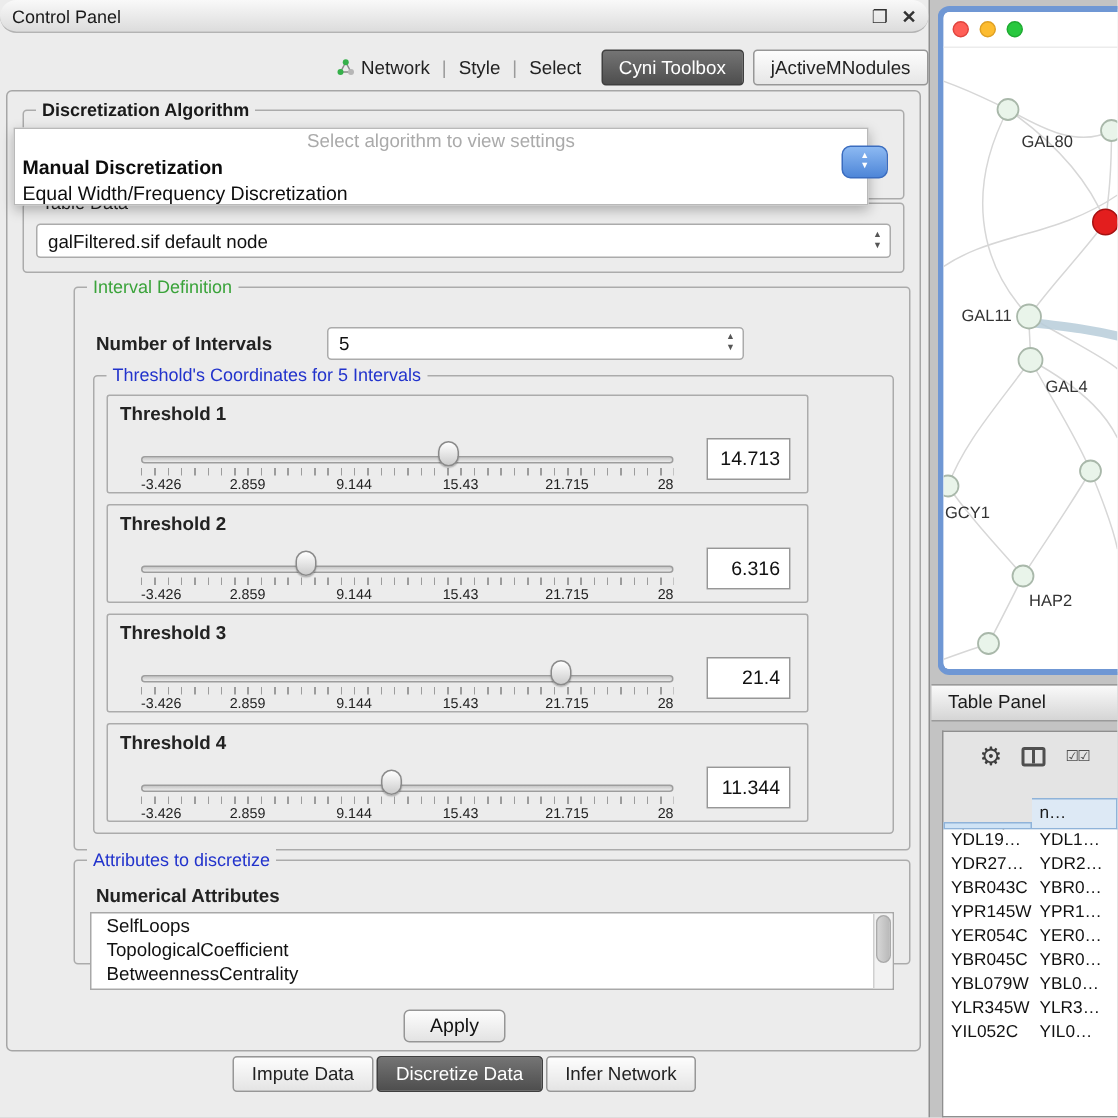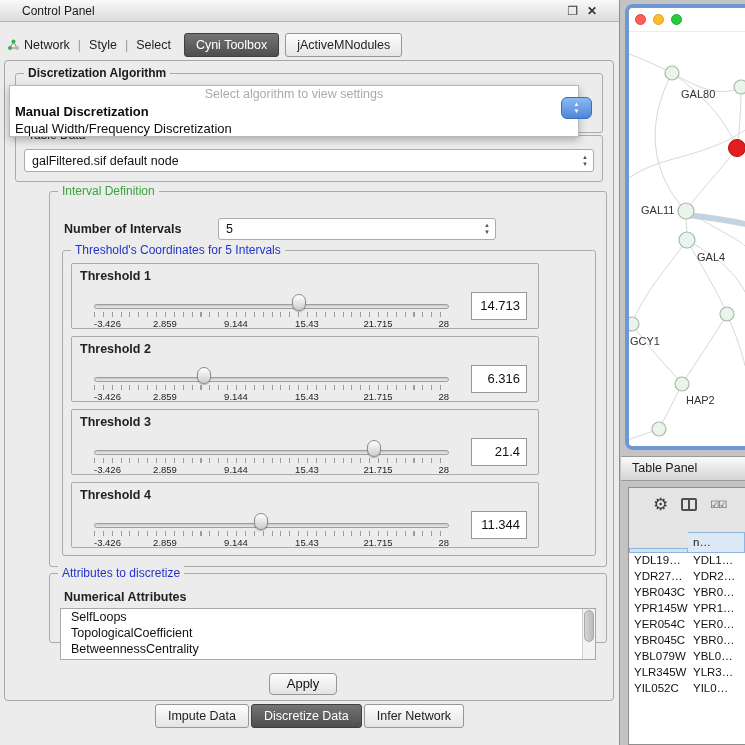--- a/index.html
+++ b/index.html
@@ -1,26 +1,26 @@
 <!DOCTYPE html>
 <html><head>
 <meta charset="utf-8">
 <style>
   * { box-sizing: border-box; margin: 0; padding: 0; }
   html,body { width:745px; height:745px; overflow:hidden; }
   body { font-family:"Liberation Sans", sans-serif; background:#c3c3c3; position:relative; font-size:12px; color:#222; }
 
   
   .control-window { position:absolute; left:0; top:0; width:620px; height:745px; background:#ececec; border-right:1px solid #8f8f8f; }
-  .titlebar { height:22px; background:linear-gradient(#f9f9f9,#dcdcdc); border-bottom:1px solid #b3b3b3; display:flex; align-items:center; padding:0 22px; }
+  .titlebar { height:22px; background:linear-gradient(#f9f9f9,#dcdcdc); border-bottom:1px solid #b3b3b3; display:flex; align-items:center; padding:0 8px;border-radius:11px; }
   .titlebar-title { font-size:12px; color:#1a1a1a; }
   .titlebar-spacer { flex:1; }
   .tb-icon { font-size:12px; color:#333; margin-left:9px; line-height:1; cursor:default; }
 
-  .top-tabs { position:absolute; top:33px; left:0; right:0; display:flex; justify-content:flex-start; align-items:center; height:24px; font-size:12.5px; }
+  .top-tabs { position:absolute; top:33px; left:0; right:0; display:flex; justify-content:flex-end; align-items:center; height:24px; font-size:12.5px; }
   .tab-plain { padding:3px 7px; display:flex; align-items:center; gap:4px; }
   .tab-sep { color:#9a9a9a; padding:0 1px; }
   .tab-dark { background:linear-gradient(#747474,#4e4e4e); color:#fff; padding:4px 11px; border:1px solid #3f3f3f; border-radius:3px; margin-left:6px; }
   .tab-light { background:linear-gradient(#fdfdfd,#e6e6e6); border:1px solid #979797; padding:4px 11px; border-radius:3px; margin-left:6px; }
 
   .main-panel { position:absolute; left:4px; top:60px; width:610px; height:641px; border:1px solid #a6a6a6; border-radius:4px; background:#ececec; }
 
   .group { position:absolute; border:1px solid #ababab; border-radius:3px; }
   .group-title { position:absolute; top:-8px; left:8px; background:#ececec; padding:0 4px; font-size:12px; white-space:nowrap; }
   .t-dark { color:#1a1a1a; font-weight:bold; }

